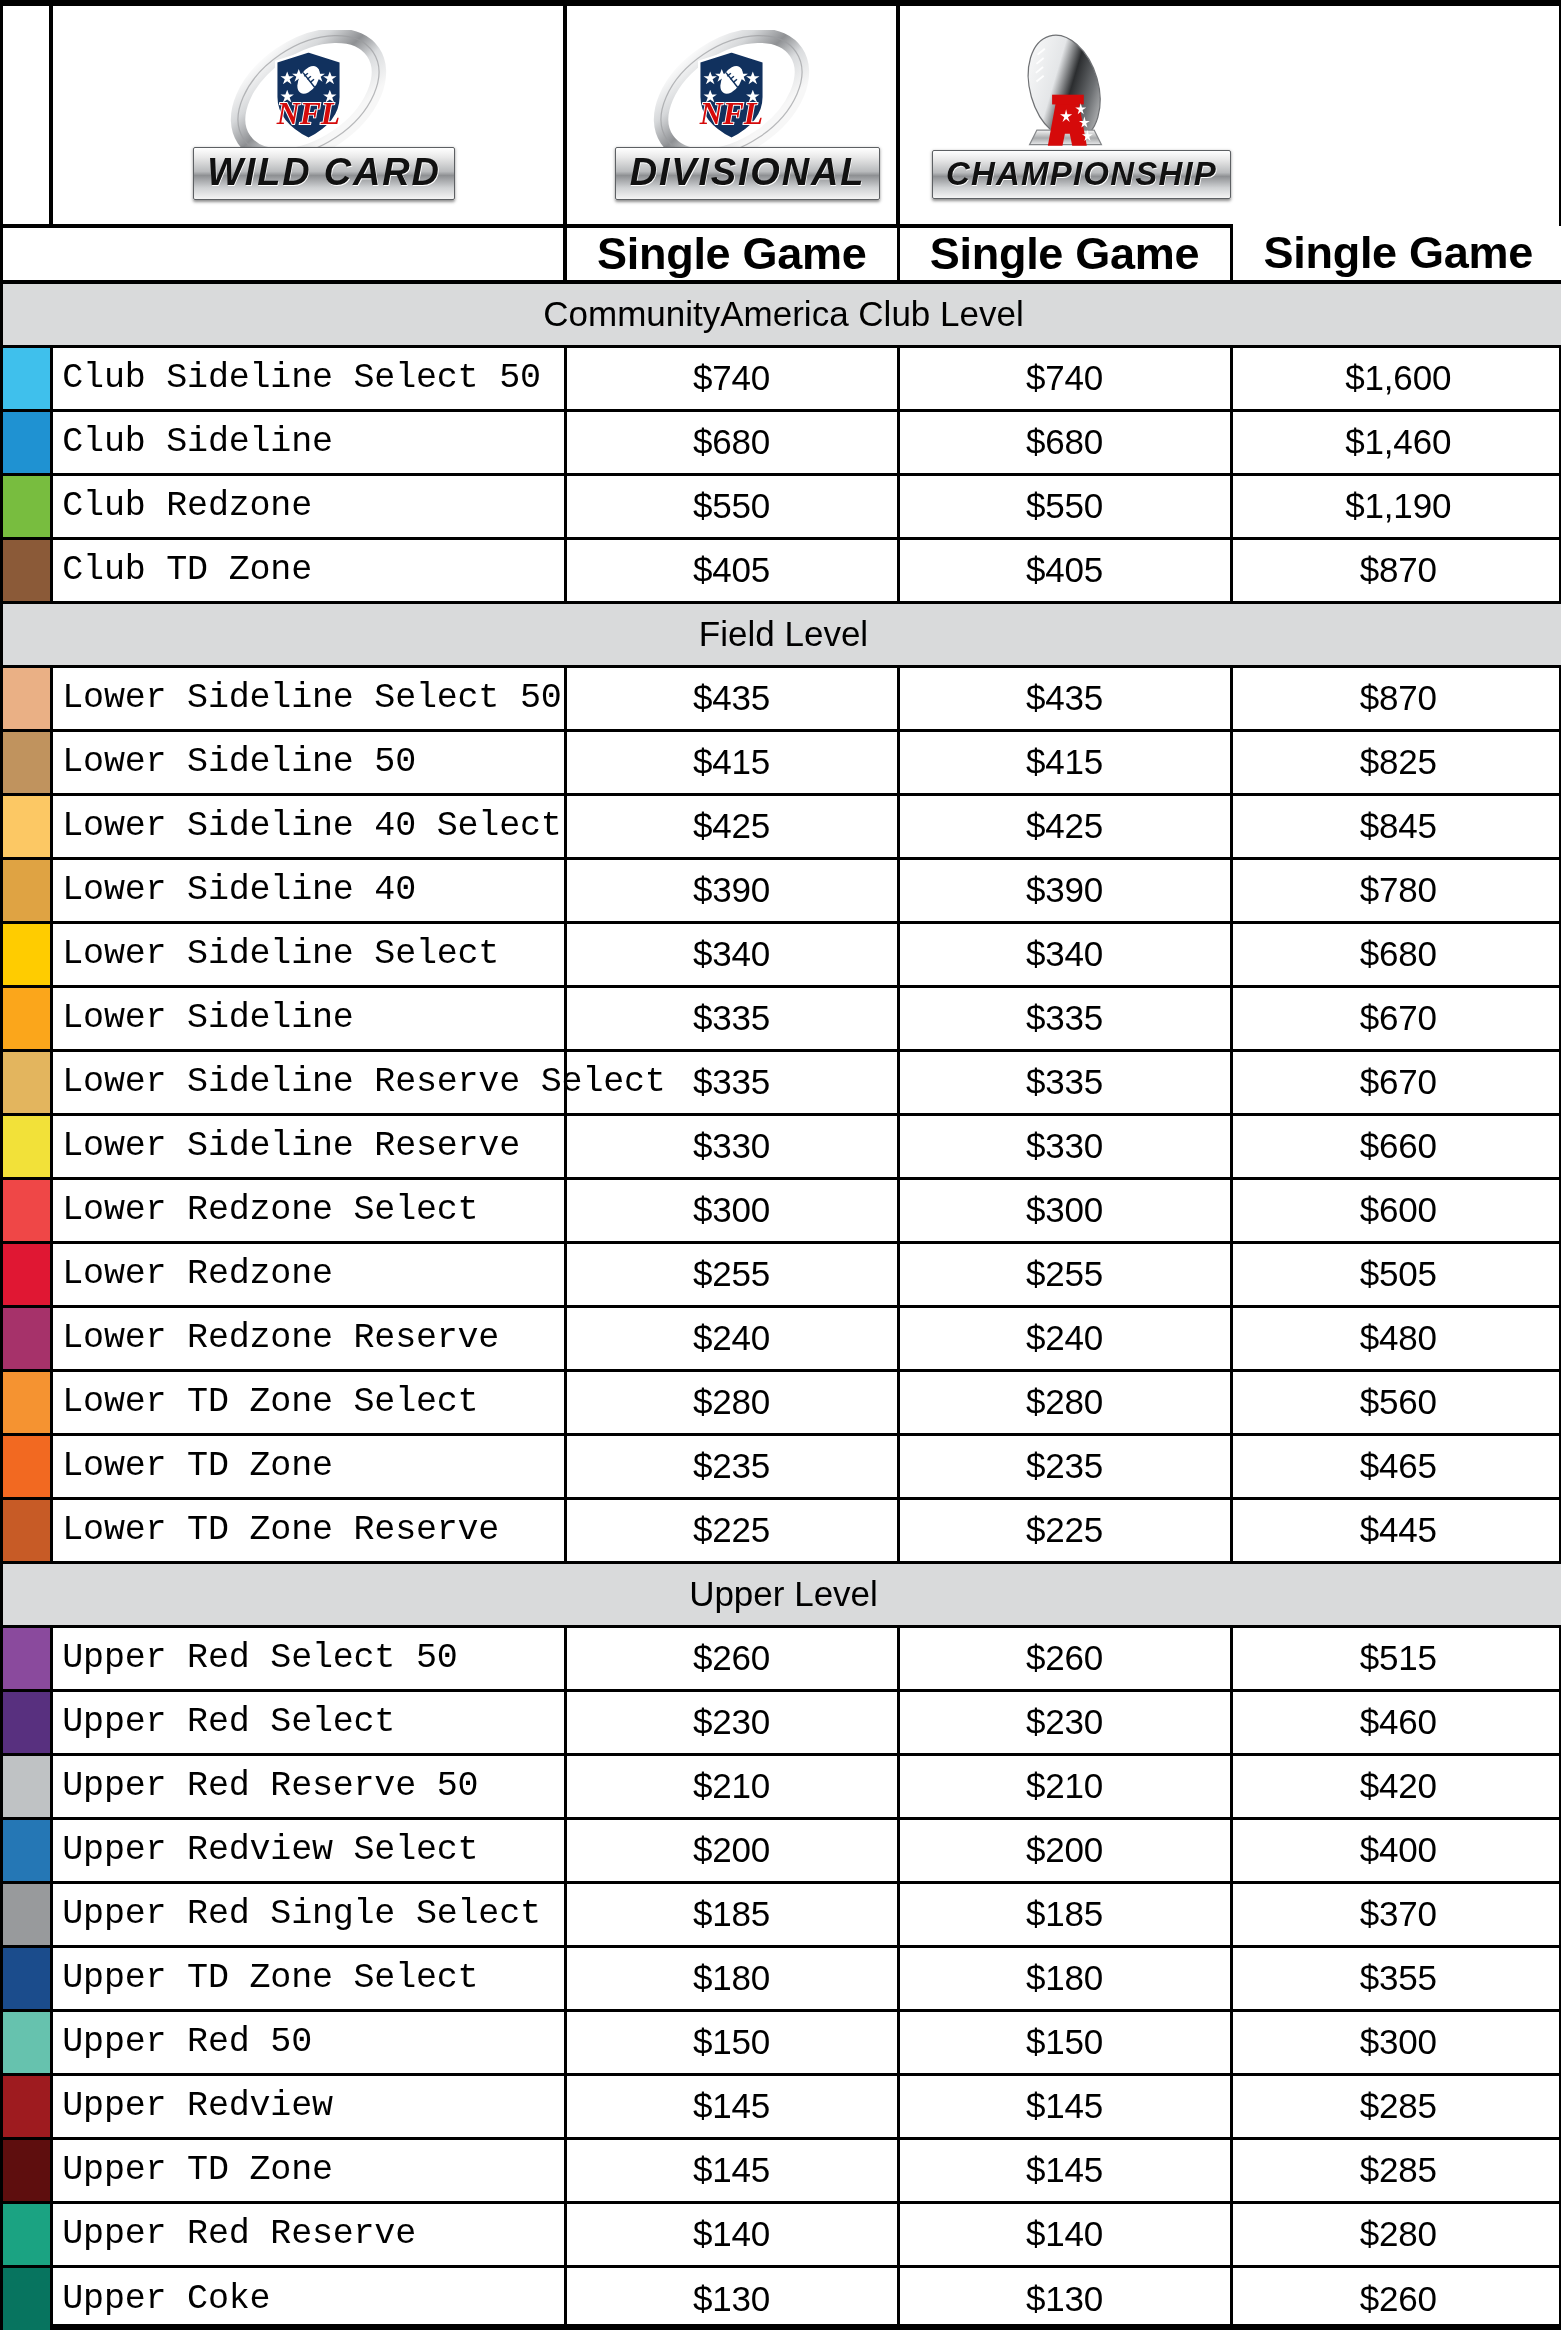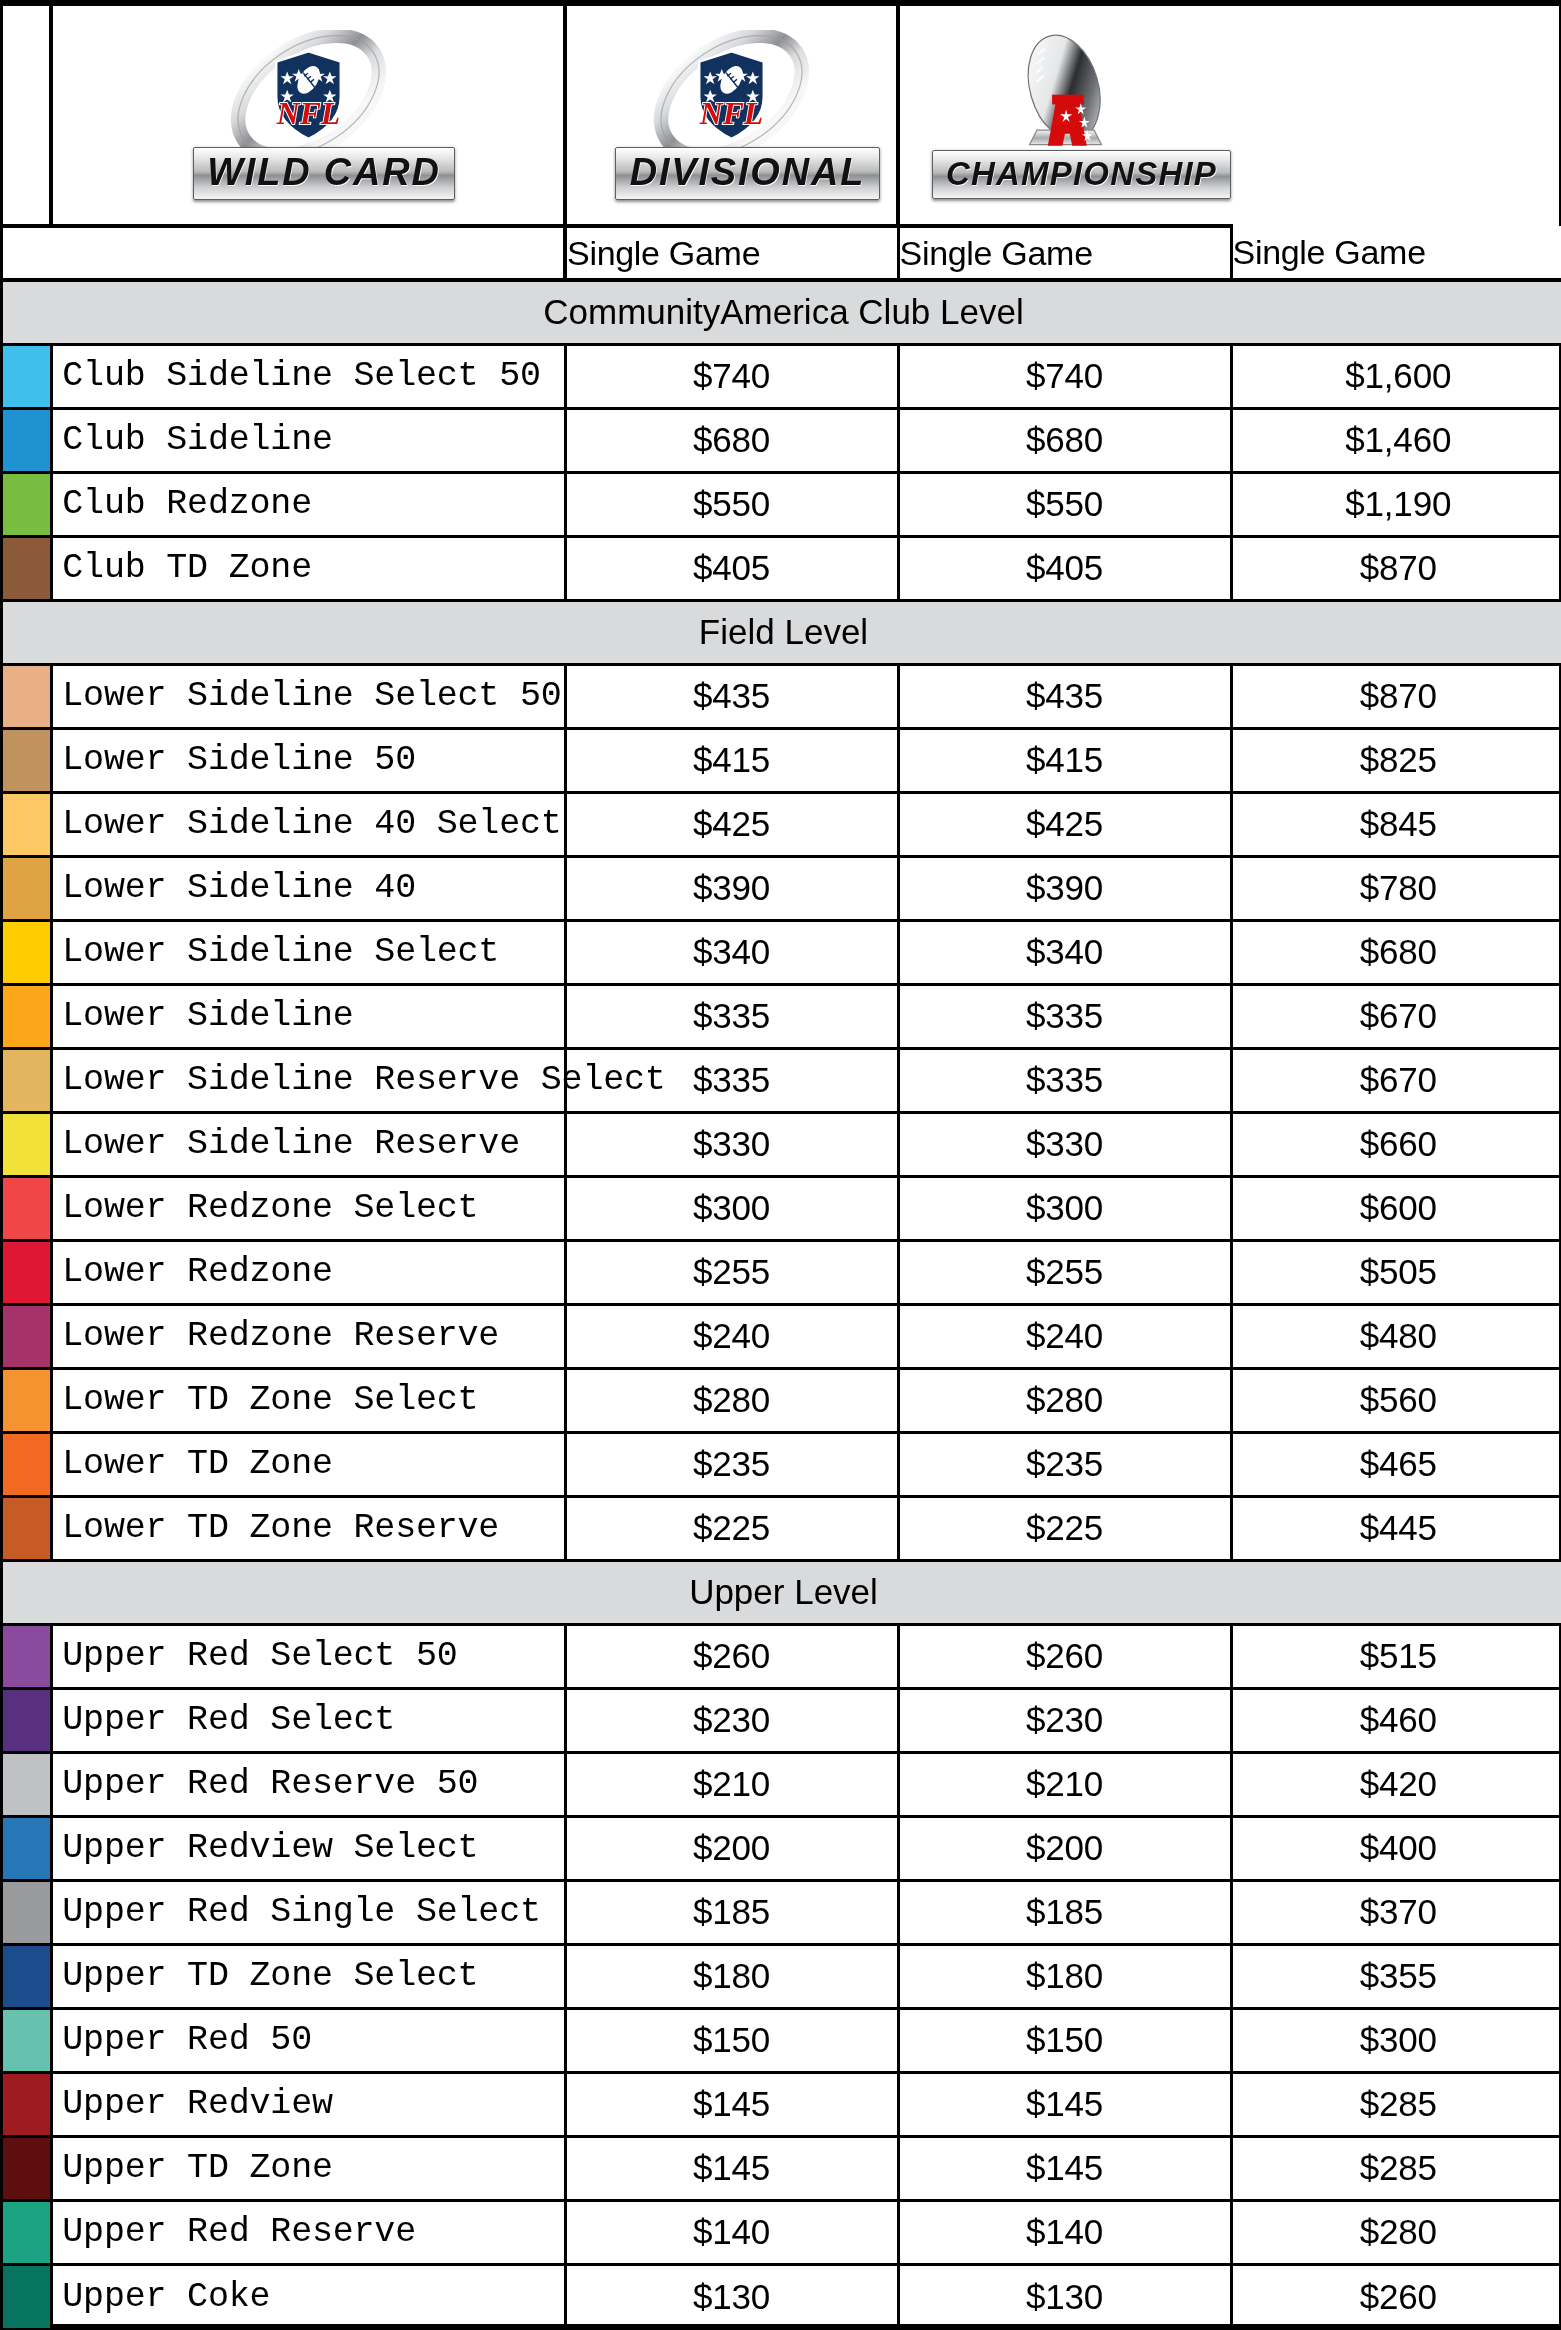--- a/index.html
+++ b/index.html
@@ -92,25 +92,25 @@
 
   td.subhead-blank {
     background: #fff;
     border-right: 4.3px solid #000;
     border-bottom: 4.3px solid #000;
   }
   td.subhead {
     background: #fff;
     border-right: 3.1px solid #000;
     border-bottom: 4.3px solid #000;
-    text-align: left;
+    text-align: center;
     vertical-align: middle;
     font-family: "Liberation Sans Narrow", "Liberation Sans", sans-serif;
-    font-weight: normal;
-    font-size: 34px;
+    font-weight: bold;
+    font-size: 45px;
     color: #000;
     letter-spacing: -0.3px;
   }
   td.subhead.last { border-right: none; }
 
   
   tr.section-row { height: 64px; }
   td.section-cell {
     background: #d9dadb;
     border-bottom: 3.7px solid #000;

